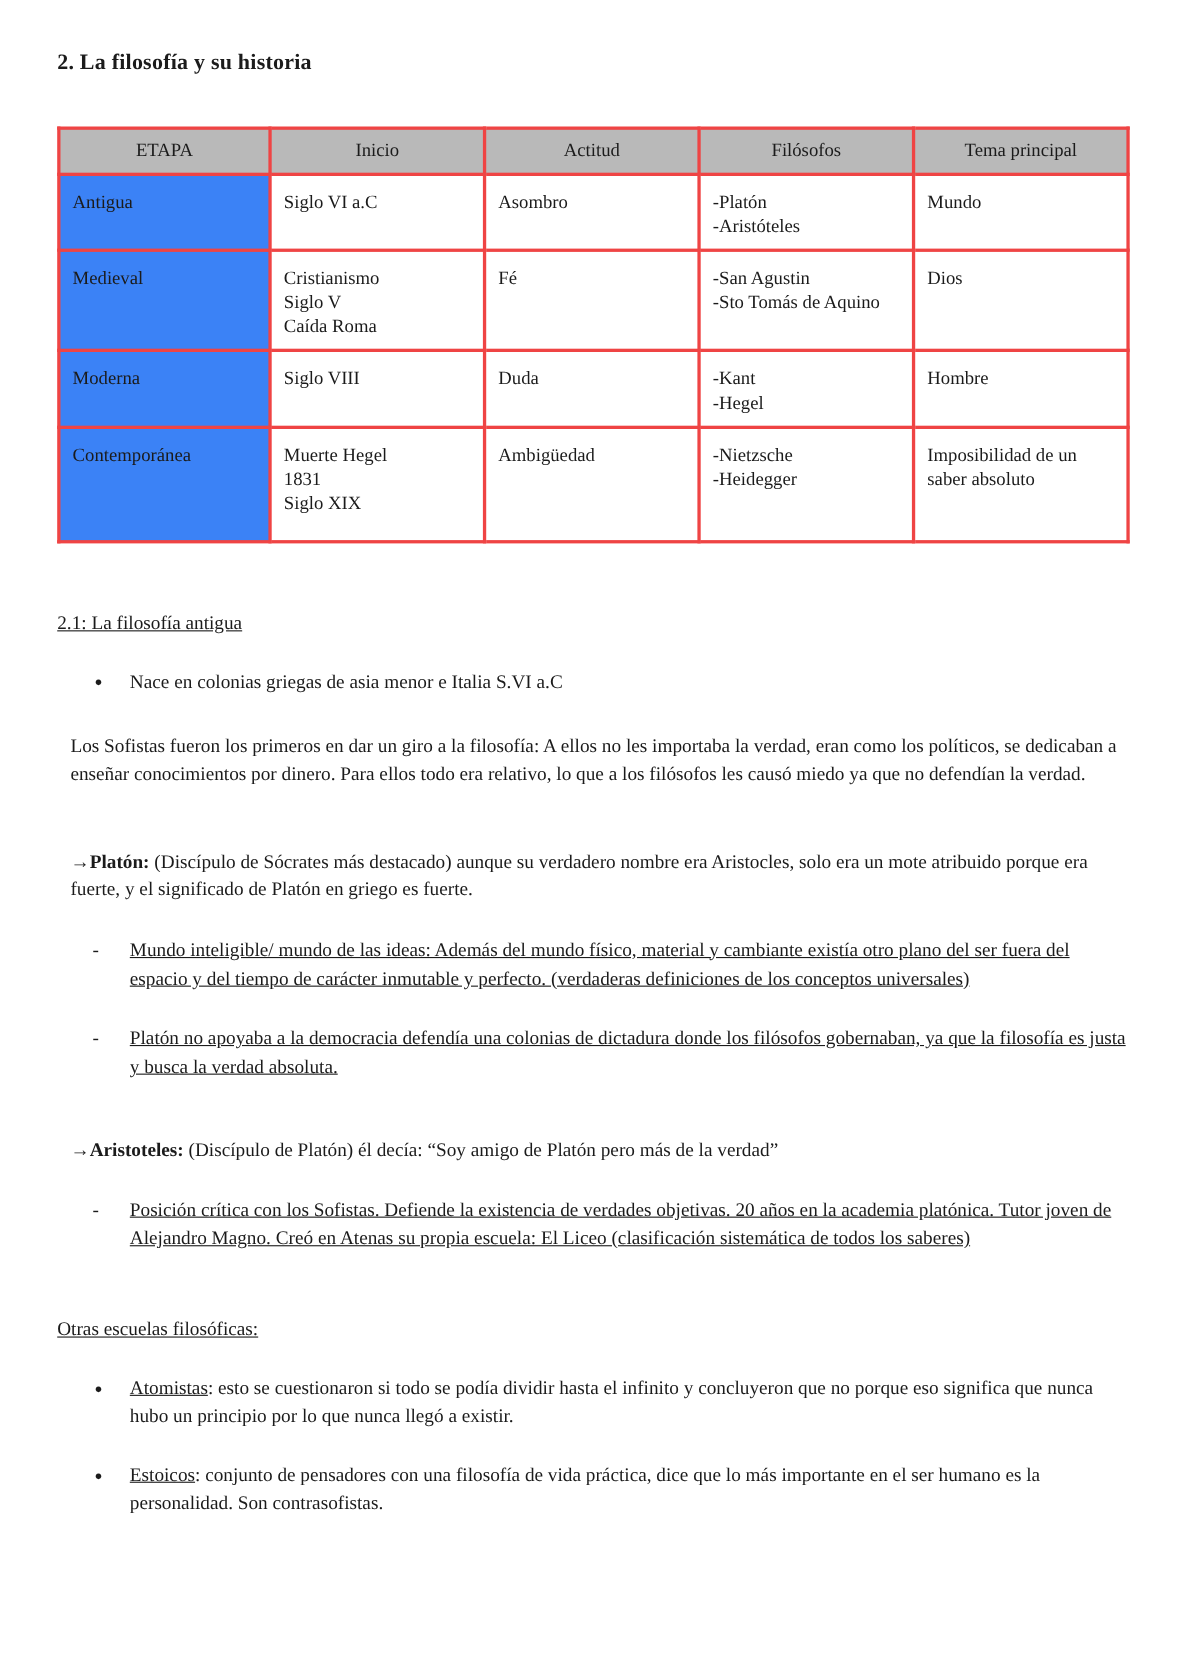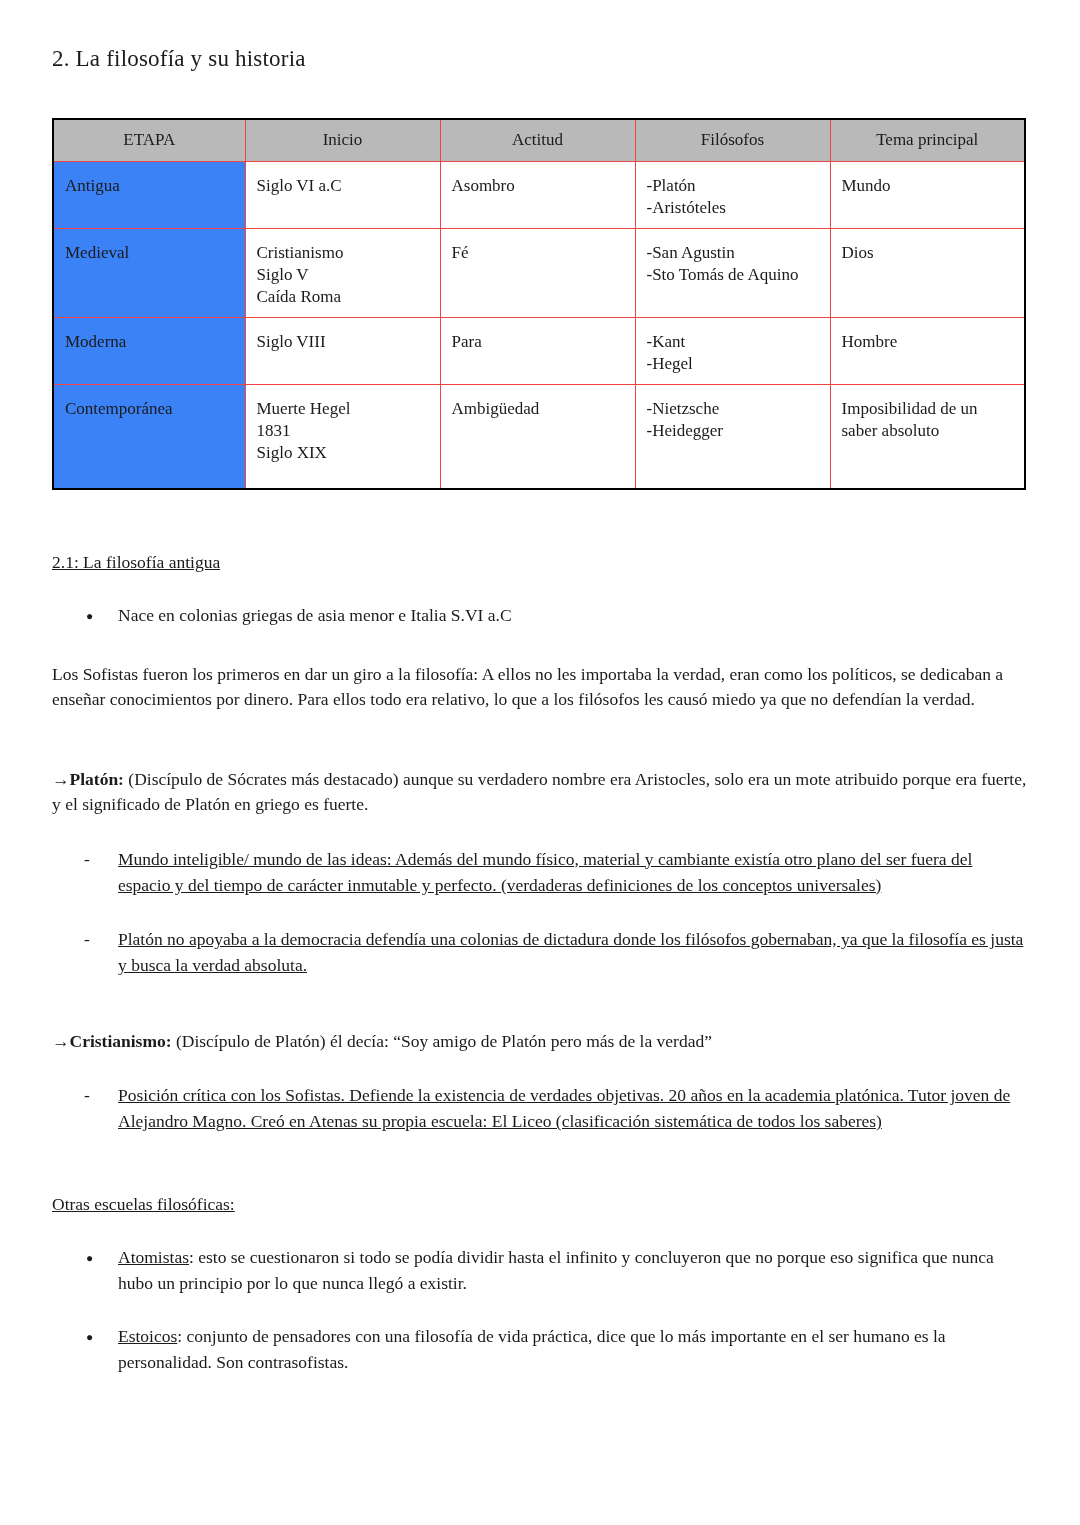--- a/index.html
+++ b/index.html
@@ -14,36 +14,36 @@
     font-family: "Liberation Serif", "DejaVu Serif", serif;
     color: #1b1b1b;
   }
   .page {
     width: 1080px;
     height: 1525px;
     padding: 46px 52px 40px 52px;
     overflow: hidden;
   }
   .doc-title {
-    font-size: 23px;
-    font-weight: normal;
+    font-size: 20px;
+    font-weight: bold;
     margin: 0 0 46px 0;
     letter-spacing: 0.2px;
   }
   
   table.etapas {
     border-collapse: collapse;
     width: 972px;
     table-layout: fixed;
     border: 2px solid #000000;
     margin: 0 0 62px 0;
     font-size: 17px;
   }
   table.etapas th, table.etapas td {
-    border: 1px solid #ef4444;
+    border: 3px solid #ef4444;
     padding: 13px 11px 9px 11px;
     vertical-align: top;
     line-height: 1.3;
   }
   table.etapas th {
     font-weight: normal;
     text-align: center;
     background: #b9b9b9;
     height: 42px;
     vertical-align: middle;
@@ -68,21 +68,21 @@
   
   .section-heading {
     font-size: 17.5px;
     text-decoration: underline;
     margin: 0 0 30px 0;
     font-weight: normal;
   }
   p.para {
     font-size: 17.5px;
     line-height: 1.45;
-    margin: 0 0 28px 0;
+    margin: 0 0 28px 12px;
   }
   ul.bullets {
     list-style: none;
     margin: 0 0 34px 0;
     padding: 0 0 0 34px;
   }
   ul.bullets > li {
     position: relative;
     padding-left: 32px;
     font-size: 17.5px;
@@ -167,21 +167,21 @@
 Siglo V
 Caída Roma</td>
         <td>Fé</td>
         <td>-San Agustin
 -Sto Tomás de Aquino</td>
         <td>Dios</td>
       </tr>
       <tr class="r3">
         <td class="etapa-col">Moderna</td>
         <td>Siglo VIII</td>
-        <td>Para</td>
+        <td>Duda</td>
         <td>-Kant
 -Hegel</td>
         <td>Hombre</td>
       </tr>
       <tr class="r4">
         <td class="etapa-col">Contemporánea</td>
         <td>Muerte Hegel
 1831
 Siglo XIX</td>
         <td>Ambigüedad</td>
@@ -204,21 +204,21 @@
 
   <p class="para"><span class="lead-bold">→Platón:</span><span> (Discípulo de Sócrates más destacado) aunque su verdadero nombre era Aristocles,  solo era un mote atribuido porque era fuerte, y el significado de Platón en griego es fuerte.</span></p>
 
   <ul class="dashes">
     <li>Mundo inteligible/ mundo de las ideas: Además del mundo físico, material y cambiante existía otro plano del ser fuera del espacio y del tiempo de carácter inmutable y perfecto. (verdaderas definiciones de los conceptos universales)</li>
     <li>Platón no apoyaba a la democracia defendía una colonias de dictadura donde los filósofos gobernaban, ya que la filosofía es justa y busca la verdad absoluta.</li>
   </ul>
 
   <div class="gap-md"></div>
 
-  <p class="para"><span class="lead-bold">→Cristianismo:</span><span> (Discípulo de Platón) él decía: “Soy amigo de Platón pero más de la verdad”</span></p>
+  <p class="para"><span class="lead-bold">→Aristoteles:</span><span> (Discípulo de Platón) él decía: “Soy amigo de Platón pero más de la verdad”</span></p>
 
   <ul class="dashes">
     <li>Posición crítica con los Sofistas. Defiende la existencia de verdades objetivas. 20 años en la academia platónica. Tutor joven de Alejandro Magno. Creó en Atenas su propia escuela: El Liceo (clasificación sistemática de todos los saberes)</li>
   </ul>
 
   <div class="gap-lg"></div>
 
   <h2 class="section-heading">Otras escuelas filosóficas:</h2>
 
   <ul class="bullets spread">

